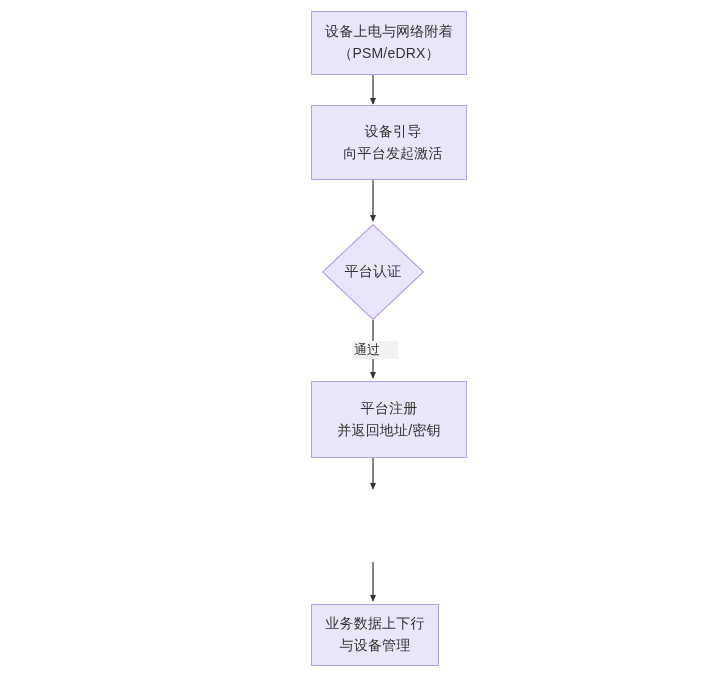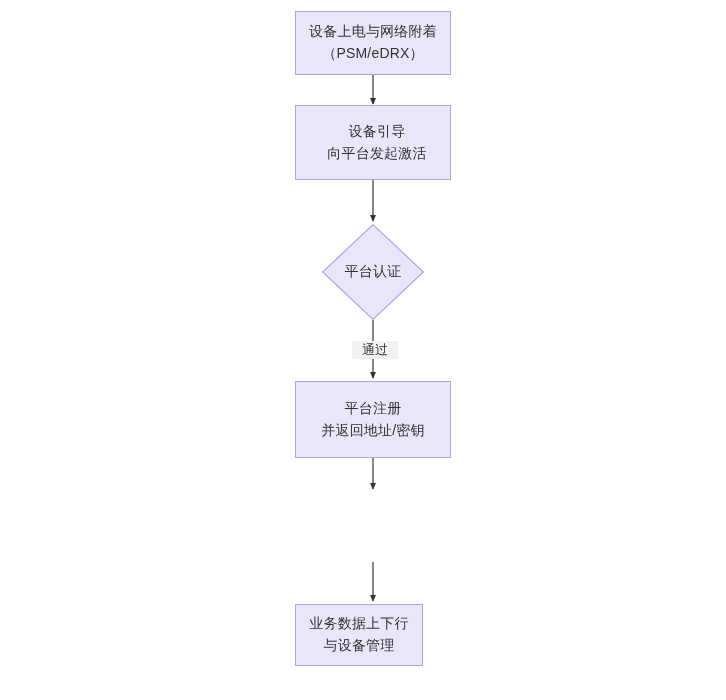--- a/index.html
+++ b/index.html
@@ -38,20 +38,21 @@
     text-align: center;
     color: #333333;
     font-size: 14px;
     line-height: 1.55;
     letter-spacing: 0.2px;
     white-space: pre-line;
   }
   .node.process {
     background: #e9e6f9;
     border: 1px solid #b69ee2;
+    margin-left: 16px;
   }
   .node.decision {
     background: transparent;
     border: none;
   }
   .diamond-text {
     position: relative;
     z-index: 2;
     color: #333333;
     font-size: 14px;
@@ -64,21 +65,21 @@
     height: 100%;
     z-index: 1;
   }
   .edge-label {
     position: absolute;
     background: #f2f2f2;
     color: #333333;
     font-size: 13px;
     line-height: 1.2;
     padding: 1px 2px;
-    text-align: center;
+    text-align: left;
     white-space: nowrap;
   }
 </style>
 </head>
 <body>
 
 <div id="flow-canvas">
 
   <svg class="svg-layer" viewBox="0 0 726 700" width="726" height="700" xmlns="http://www.w3.org/2000/svg">
     <defs>

